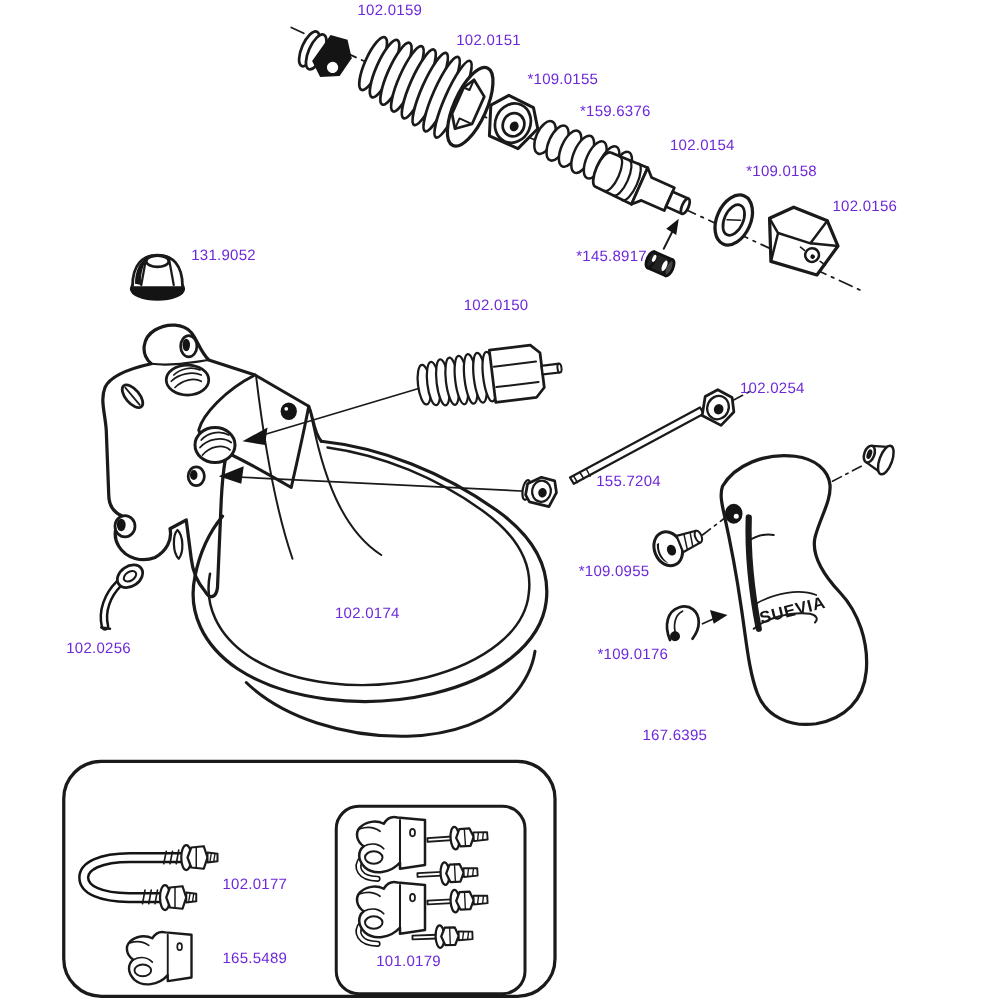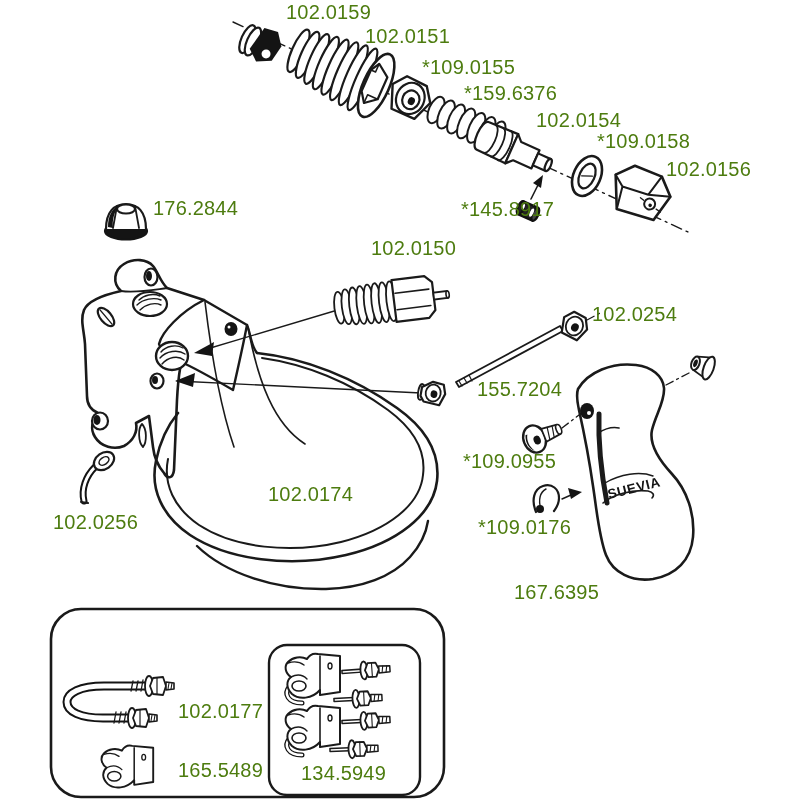--- a/index.html
+++ b/index.html
@@ -2,21 +2,21 @@
 <html><head>
 <meta charset="utf-8">
 <style>
   html,body{margin:0;padding:0;background:#fff;}
   #stage{
     position:relative;width:800px;height:800px;background:#fff;overflow:hidden;
     font-family:"Liberation Sans", sans-serif;
   }
   #art{position:absolute;left:0;top:0;}
   .plbl{
-    position:absolute;font-size:20px;line-height:1;color:#4d7c0f;
+    position:absolute;font-size:12px;line-height:1;color:#6d28d9;
     letter-spacing:0.2px;white-space:nowrap;
   }
   svg *{vector-effect:none;}
 </style>
 </head>
 <body>
 
 <div id="stage">
 
 <svg id="art" width="800" height="800" viewBox="0 0 800 800" fill="none" stroke="#1a1a1a" stroke-width="2.2" stroke-linecap="round" stroke-linejoin="round">
@@ -331,26 +331,26 @@
 </svg>
 
 <div class="plbl" style="left:286px;top:2px">102.0159</div>
 <div class="plbl" style="left:365px;top:26px">102.0151</div>
 <div class="plbl" style="left:422px;top:57px">*109.0155</div>
 <div class="plbl" style="left:464px;top:83px">*159.6376</div>
 <div class="plbl" style="left:536px;top:110px">102.0154</div>
 <div class="plbl" style="left:597px;top:131px">*109.0158</div>
 <div class="plbl" style="left:666px;top:159px">102.0156</div>
 <div class="plbl" style="left:461px;top:199px">*145.8917</div>
-<div class="plbl" style="left:153px;top:198px">176.2844</div>
+<div class="plbl" style="left:153px;top:198px">131.9052</div>
 <div class="plbl" style="left:371px;top:238px">102.0150</div>
 <div class="plbl" style="left:592px;top:304px">102.0254</div>
 <div class="plbl" style="left:477px;top:379px">155.7204</div>
 <div class="plbl" style="left:463px;top:451px">*109.0955</div>
 <div class="plbl" style="left:478px;top:517px">*109.0176</div>
 <div class="plbl" style="left:268px;top:484px">102.0174</div>
 <div class="plbl" style="left:53px;top:512px">102.0256</div>
 <div class="plbl" style="left:514px;top:582px">167.6395</div>
 <div class="plbl" style="left:178px;top:701px">102.0177</div>
 <div class="plbl" style="left:178px;top:760px">165.5489</div>
-<div class="plbl" style="left:301px;top:763px">134.5949</div>
+<div class="plbl" style="left:301px;top:763px">101.0179</div>
 
 </div>
 
 </body></html>

